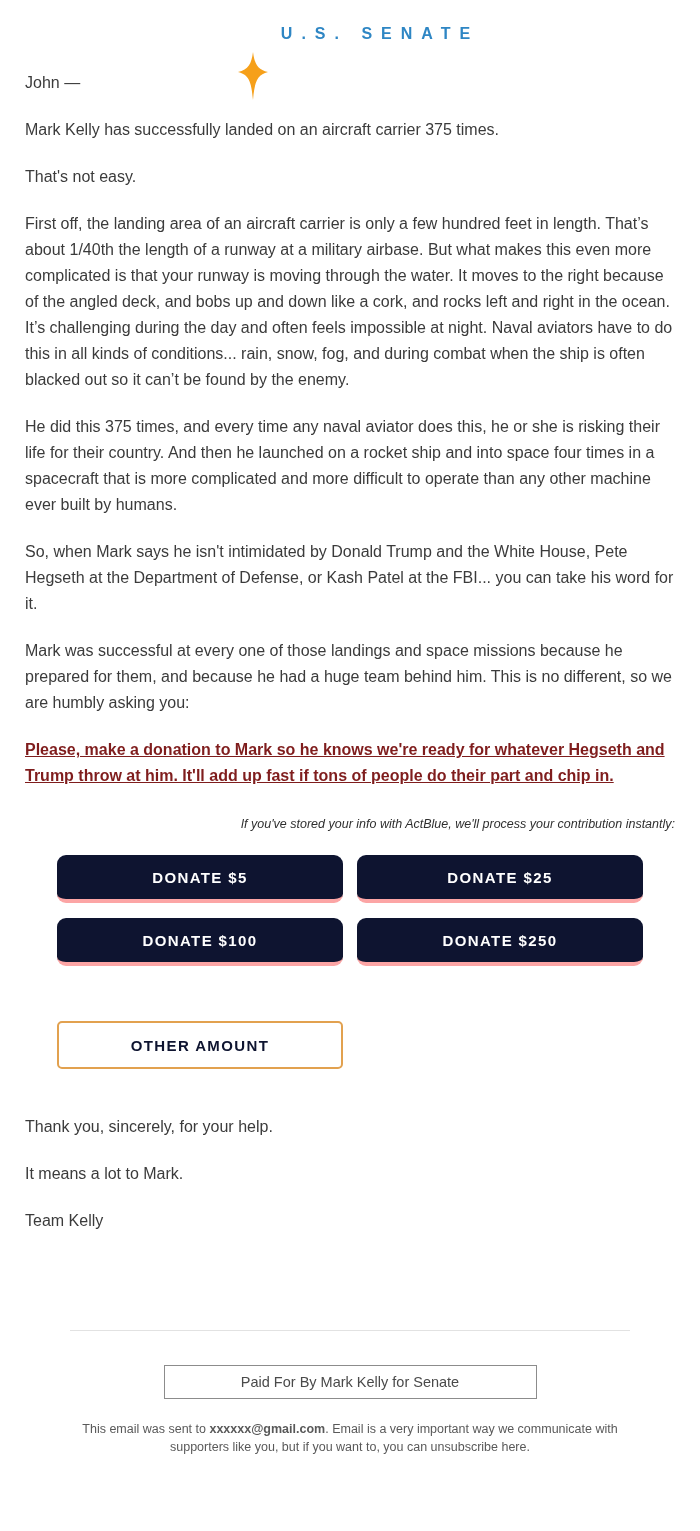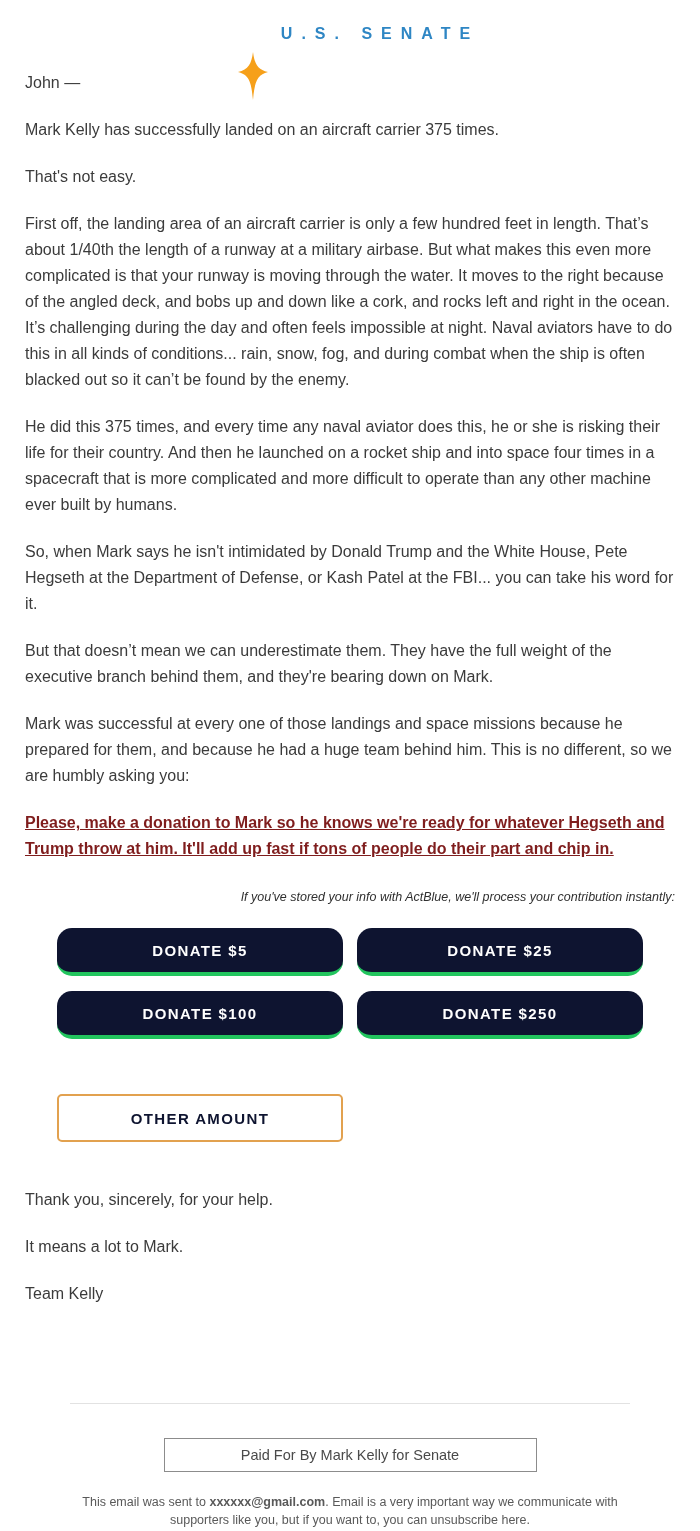--- a/index.html
+++ b/index.html
@@ -87,22 +87,22 @@
     display: flex;
     align-items: center;
     justify-content: center;
     background: #0e1430;
     color: #ffffff;
     font-family: "Liberation Sans", sans-serif;
     font-size: 15px;
     font-weight: 700;
     letter-spacing: 1.4px;
     border: none;
-    border-bottom: 4px solid #22c55e;
-    border-radius: 15px;
+    border-bottom: 4px solid #fca5a5;
+    border-radius: 9px;
     cursor: pointer;
   }
   .donate-btn.outline {
     background: #ffffff;
     color: #0e1430;
     border: 2px solid #e2a14f;
     border-radius: 5px;
     margin-top: 40px;
   }
 
@@ -145,21 +145,20 @@
   </div>
 </div>
 
 <div class="content">
   <p>John —</p>
   <p>Mark Kelly has successfully landed on an aircraft carrier 375 times.</p>
   <p>That's not easy.</p>
   <p>First off, the landing area of an aircraft carrier is only a few hundred feet in length. That’s about 1/40th the length of a runway at a military airbase. But what makes this even more complicated is that your runway is moving through the water. It moves to the right because of the angled deck, and bobs up and down like a cork, and rocks left and right in the ocean. It’s challenging during the day and often feels impossible at night. Naval aviators have to do this in all kinds of conditions... rain, snow, fog, and during combat when the ship is often blacked out so it can’t be found by the enemy.</p>
   <p>He did this 375 times, and every time any naval aviator does this, he or she is risking their life for their country. And then he launched on a rocket ship and into space four times in a spacecraft that is more complicated and more difficult to operate than any other machine ever built by humans.</p>
   <p>So, when Mark says he isn't intimidated by Donald Trump and the White House, Pete Hegseth at the Department of Defense, or Kash Patel at the FBI... you can take his word for it.</p>
-  <p>But that doesn’t mean we can underestimate them. They have the full weight of the executive branch behind them, and they're bearing down on Mark.</p>
   <p>Mark was successful at every one of those landings and space missions because he prepared for them, and because he had a huge team behind him. This is no different, so we are humbly asking you:</p>
 
   <a class="donation-link">Please, make a donation to Mark so he knows we're ready for whatever Hegseth and Trump throw at him. It'll add up fast if tons of people do their part and chip in.</a>
 
   <p class="actblue-note">If you've stored your info with ActBlue, we'll process your contribution instantly:</p>
 </div>
 
 <div class="btn-grid">
   <button class="donate-btn">DONATE $5</button>
   <button class="donate-btn">DONATE $25</button>

